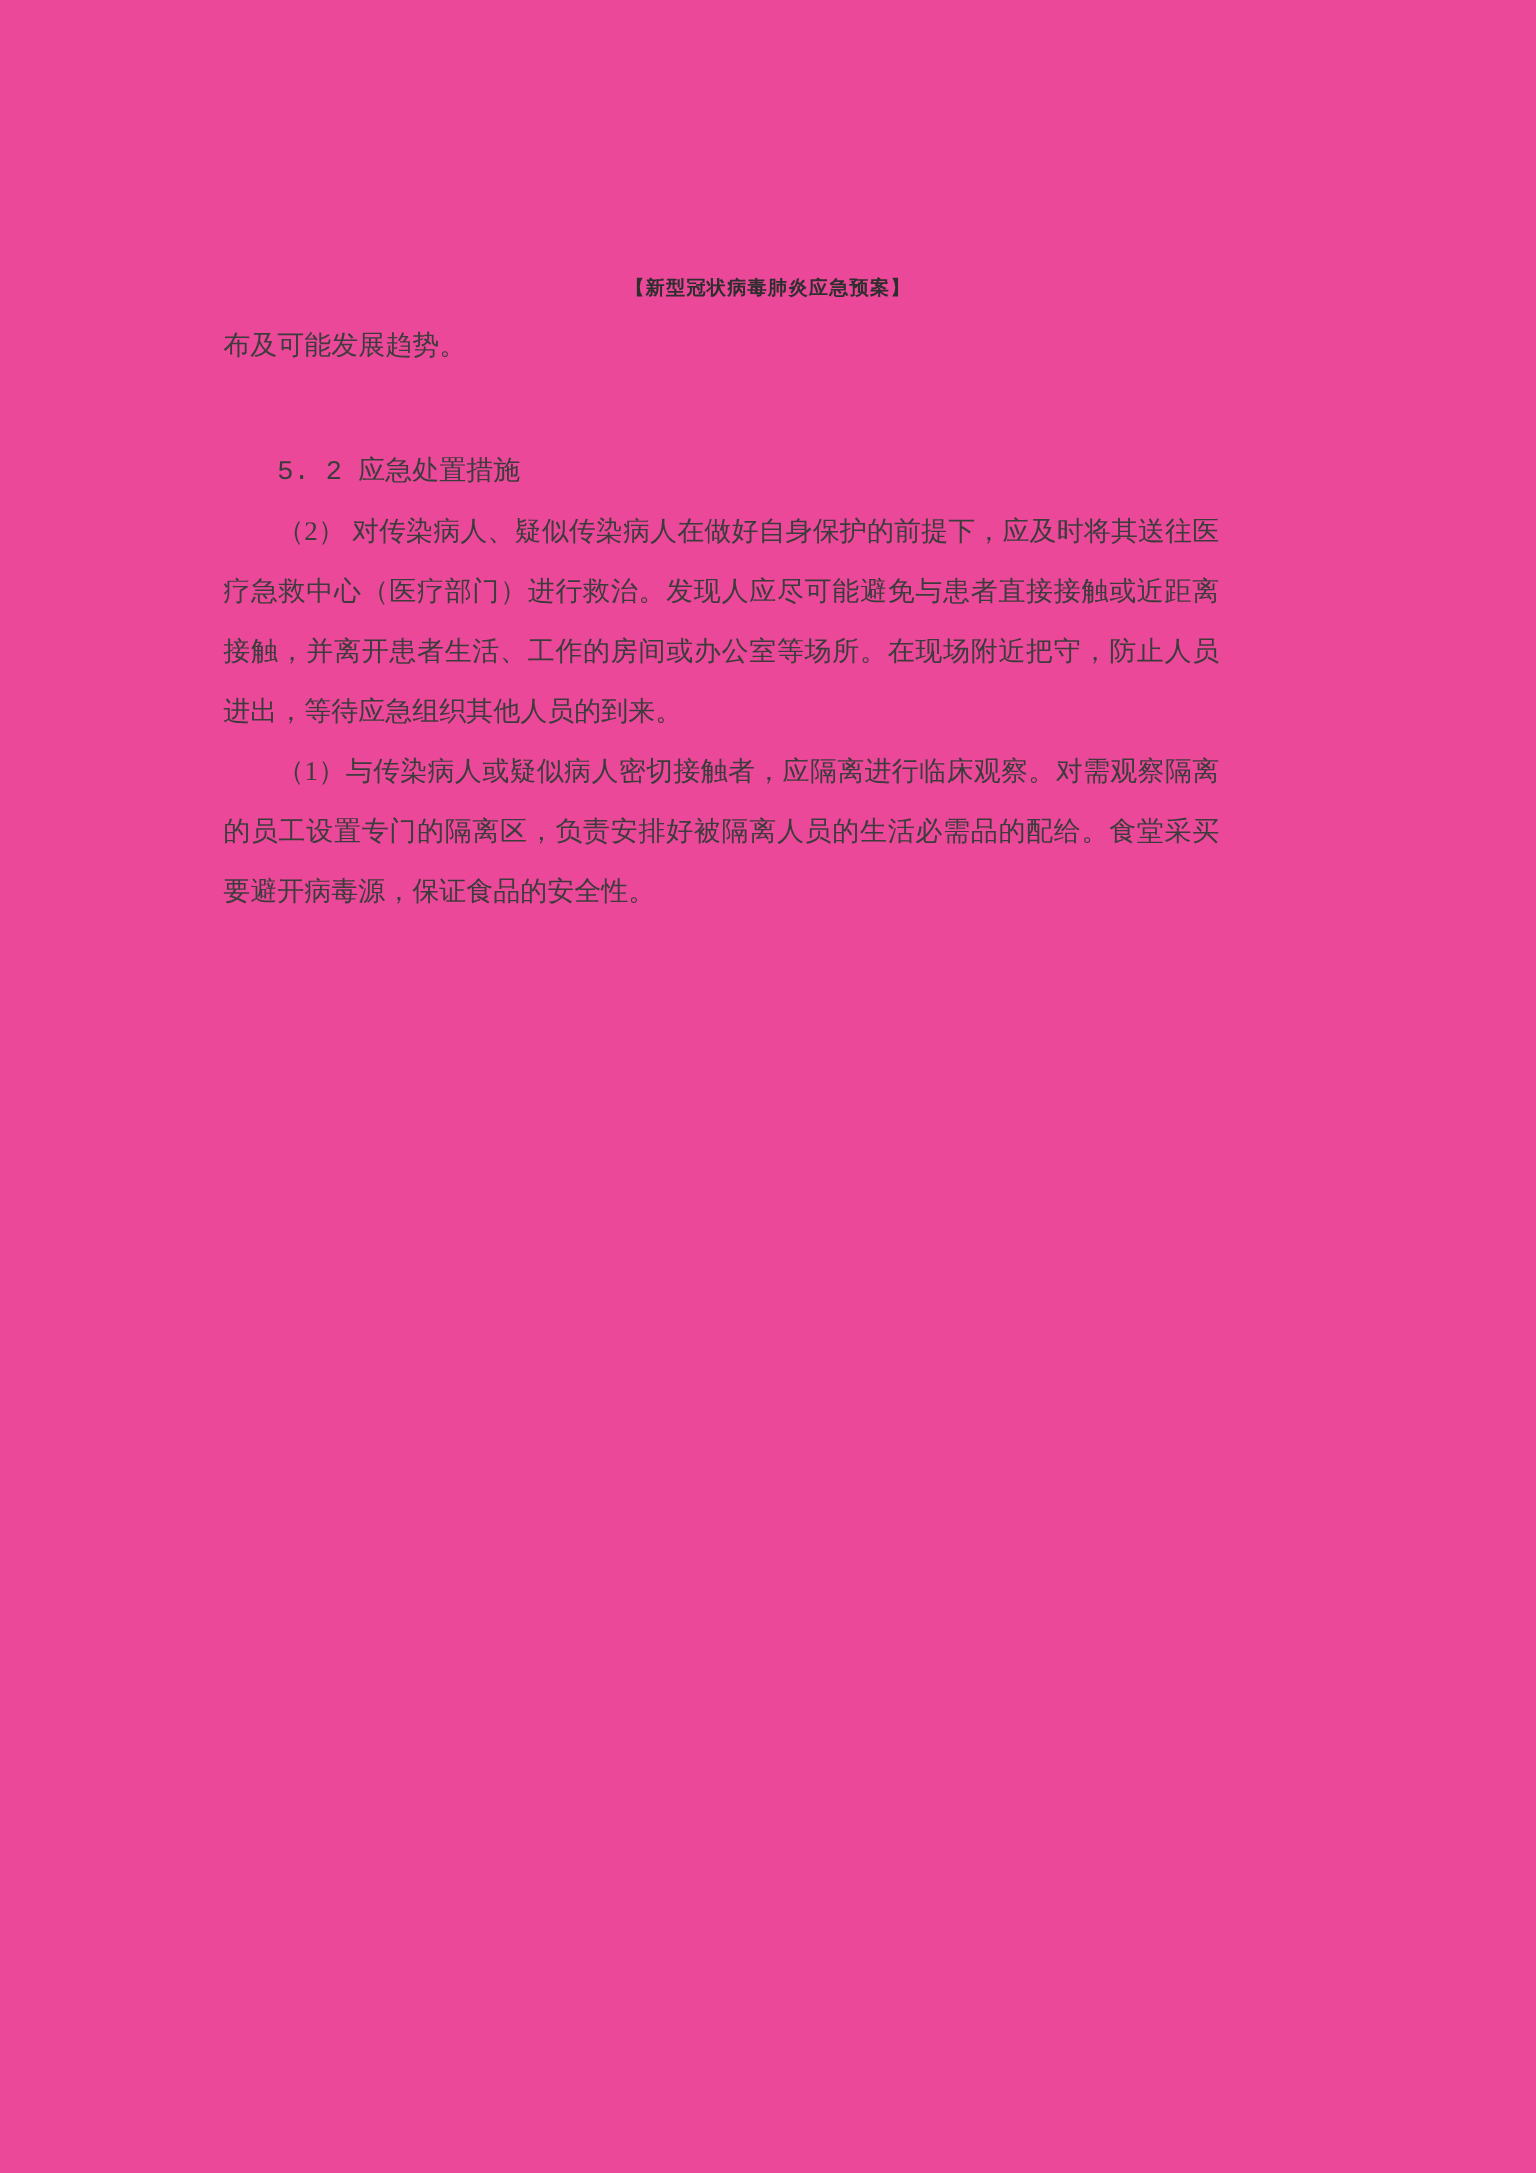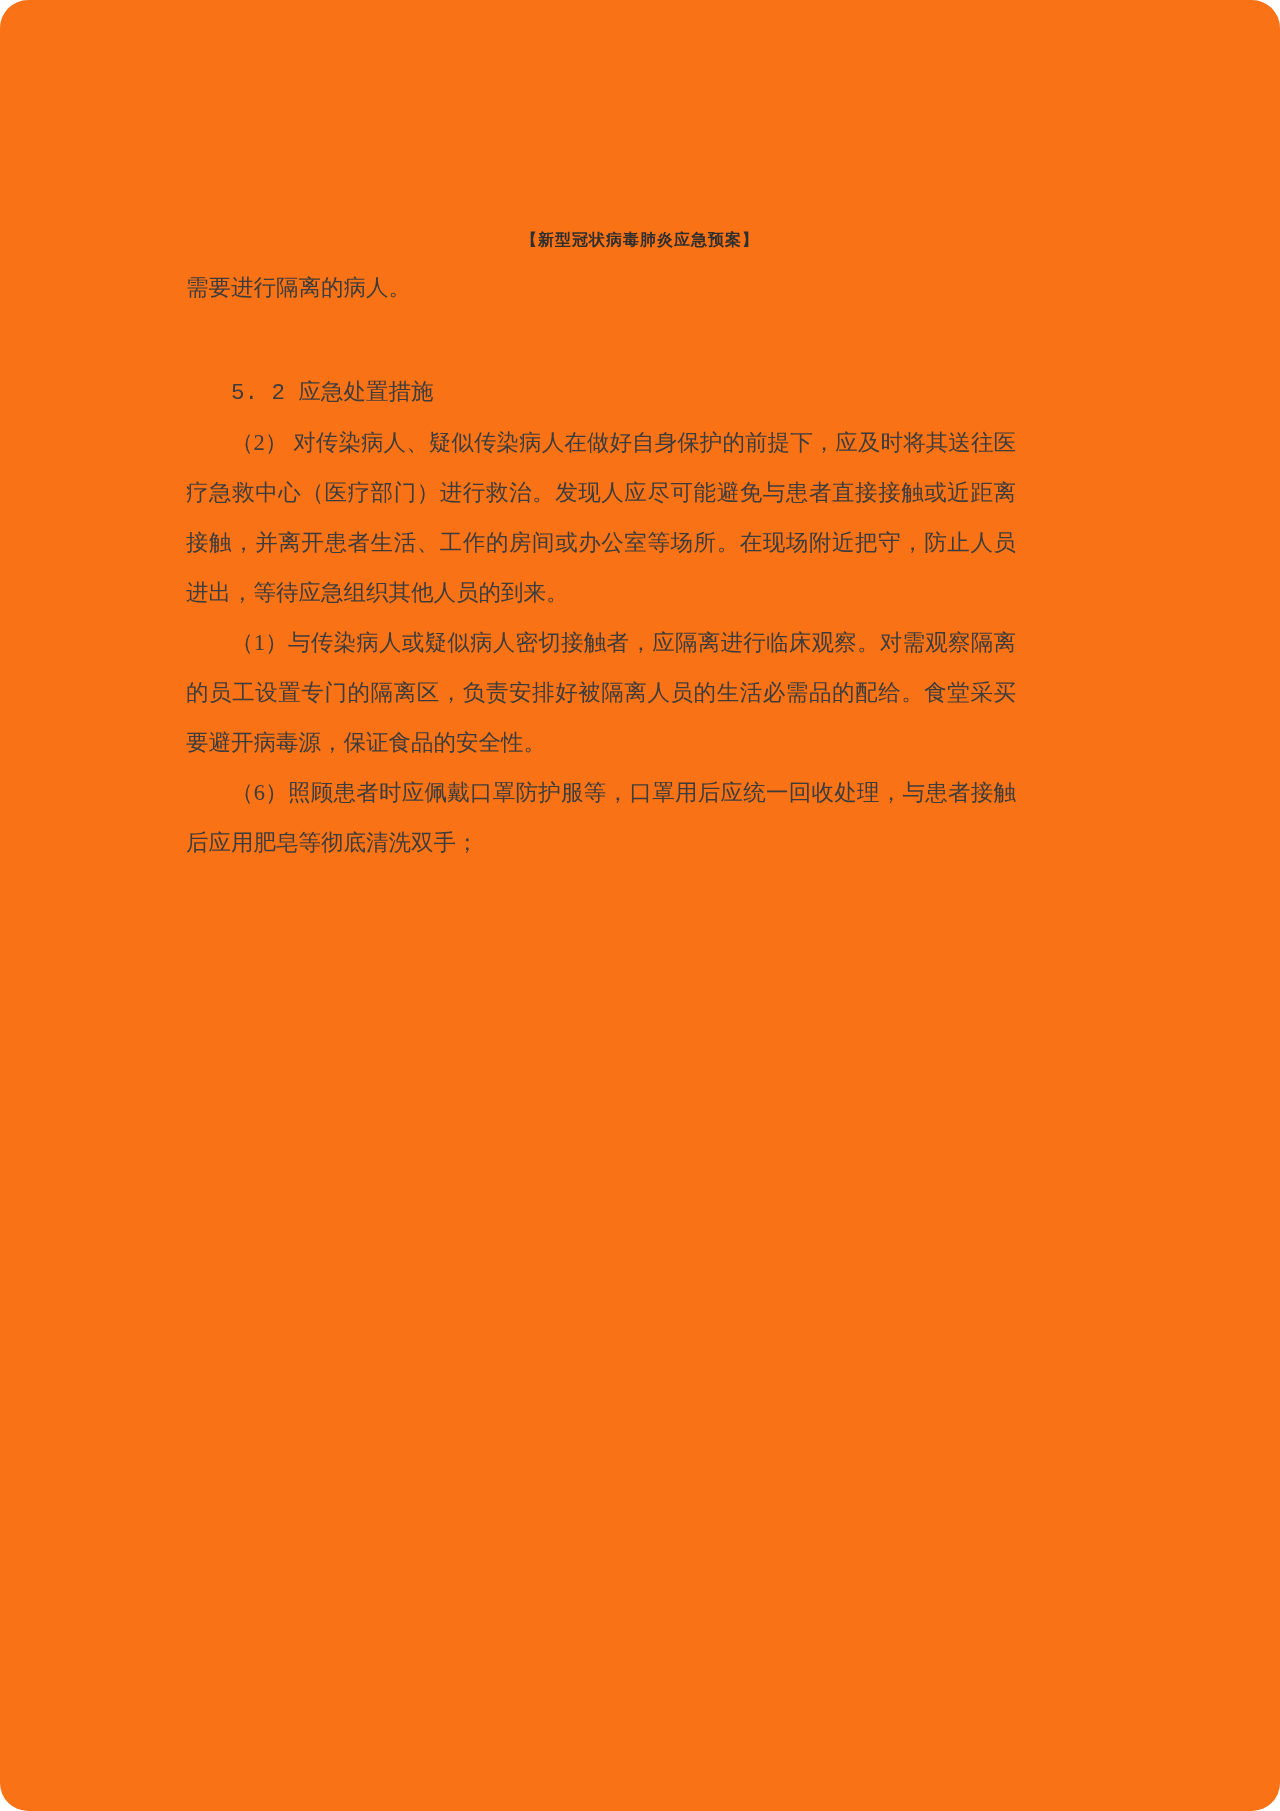--- a/index.html
+++ b/index.html
@@ -4,24 +4,23 @@
 <style>
   html, body {
     margin: 0;
     padding: 0;
     background: #ffffff;
   }
   .page {
     position: relative;
     width: 1280px;
     height: 1811px;
-    background: #f97316;
+    background: #ec4899;
     overflow: hidden;
     font-family: "Liberation Serif", "DejaVu Serif", serif;
-    border-radius: 28px;
   }
   .doc-header {
     position: absolute;
     top: 230px;
     left: 0;
     width: 100%;
     text-align: center;
     font-family: "Liberation Sans", "DejaVu Sans", sans-serif;
     font-size: 16px;
     font-weight: 700;
@@ -52,31 +51,30 @@
 </style>
 </head>
 <body>
 
 <div class="page">
 
   <div class="doc-header">【新型冠状病毒肺炎应急预案】</div>
 
   <div class="doc-body">
 
-    <p class="para">需要进行隔离的病人。</p>
+    <p class="para">布及可能发展趋势。</p>
 
     <p class="para indent gap-before">5. 2 应急处置措施</p>
 
 
 
     <p class="para indent">（2） 对传染病人、疑似传染病人在做好自身保护的前提下，应及时将其送往医疗急救中心（医疗部门）进行救治。发现人应尽可能避免与患者直接接触或近距离接触，并离开患者生活、工作的房间或办公室等场所。在现场附近把守，防止人员进出，等待应急组织其他人员的到来。</p>
 
 
     <p class="para indent">（1）与传染病人或疑似病人密切接触者，应隔离进行临床观察。对需观察隔离的员工设置专门的隔离区，负责安排好被隔离人员的生活必需品的配给。食堂采买要避开病毒源，保证食品的安全性。</p>
 
 
-    <p class="para indent">（6）照顾患者时应佩戴口罩防护服等，口罩用后应统一回收处理，与患者接触后应用肥皂等彻底清洗双手；</p>
 
 
 
   </div>
 
 </div>
 
 </body></html>

